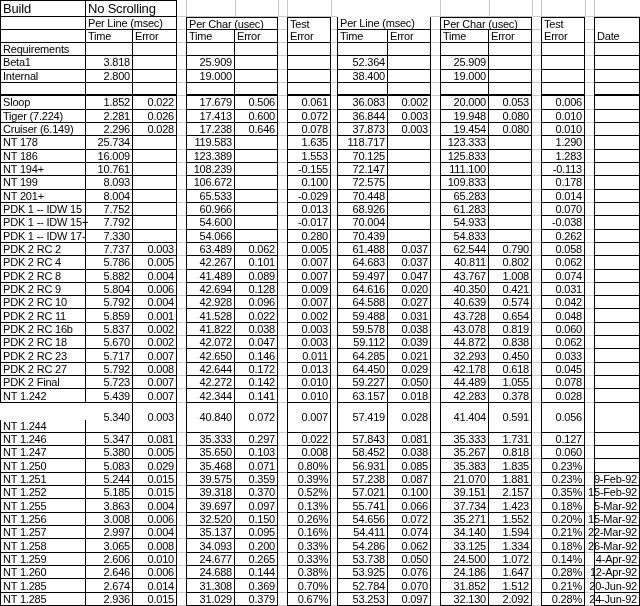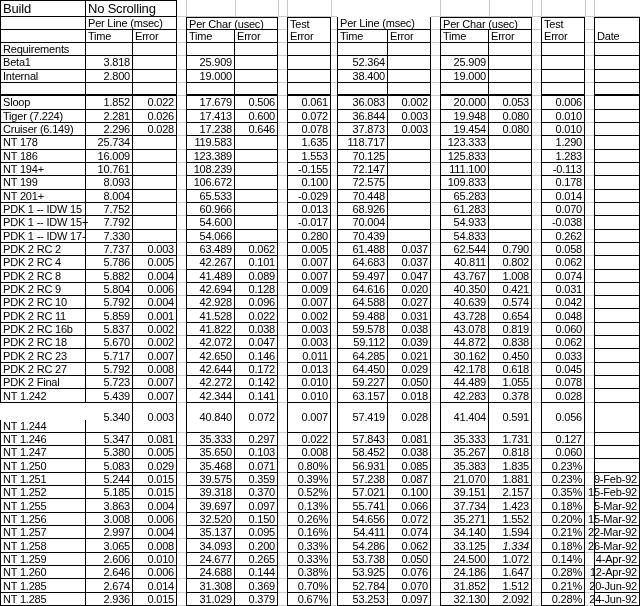--- a/index.html
+++ b/index.html
@@ -502,21 +502,21 @@
     <div class="cell num" style="grid-area: 27 / 3;">0.007</div>
     <div class="gapc" style="grid-area: 27 / 4;"></div>
     <div class="cell bl num" style="grid-area: 27 / 5;">42.650</div>
     <div class="cell num" style="grid-area: 27 / 6;">0.146</div>
     <div class="gapc" style="grid-area: 27 / 7;"></div>
     <div class="cell bl num" style="grid-area: 27 / 8;">0.011</div>
     <div class="gapc" style="grid-area: 27 / 9;"></div>
     <div class="cell bl num" style="grid-area: 27 / 10;">64.285</div>
     <div class="cell num" style="grid-area: 27 / 11;">0.021</div>
     <div class="gapc" style="grid-area: 27 / 12;"></div>
-    <div class="cell bl num" style="grid-area: 27 / 13;">30.162</div>
+    <div class="cell bl num" style="grid-area: 27 / 13;">32.293</div>
     <div class="cell num" style="grid-area: 27 / 14;">0.450</div>
     <div class="gapc" style="grid-area: 27 / 15;"></div>
     <div class="cell bl num" style="grid-area: 27 / 16;">0.033</div>
     <div class="gapc" style="grid-area: 27 / 17;"></div>
     <div class="cell bl num" style="grid-area: 27 / 18;"></div>
     <div class="cell bl label" style="grid-area: 28 / 1;">PDK 2 RC 27</div>
     <div class="cell num" style="grid-area: 28 / 2;">5.792</div>
     <div class="cell num" style="grid-area: 28 / 3;">0.008</div>
     <div class="gapc" style="grid-area: 28 / 4;"></div>
     <div class="cell bl num" style="grid-area: 28 / 5;">42.644</div>
@@ -737,21 +737,21 @@
     <div class="gapc" style="grid-area: 40 / 4;"></div>
     <div class="cell bl num" style="grid-area: 40 / 5;">34.093</div>
     <div class="cell num" style="grid-area: 40 / 6;">0.200</div>
     <div class="gapc" style="grid-area: 40 / 7;"></div>
     <div class="cell bl num" style="grid-area: 40 / 8;">0.33%</div>
     <div class="gapc" style="grid-area: 40 / 9;"></div>
     <div class="cell bl num" style="grid-area: 40 / 10;">54.286</div>
     <div class="cell num" style="grid-area: 40 / 11;">0.062</div>
     <div class="gapc" style="grid-area: 40 / 12;"></div>
     <div class="cell bl num" style="grid-area: 40 / 13;">33.125</div>
-    <div class="cell num" style="grid-area: 40 / 14; font-style: italic;">1.334</div>
+    <div class="cell num" style="grid-area: 40 / 14;">1.334</div>
     <div class="gapc" style="grid-area: 40 / 15;"></div>
     <div class="cell bl num" style="grid-area: 40 / 16;">0.18%</div>
     <div class="gapc" style="grid-area: 40 / 17;"></div>
     <div class="cell bl num" style="grid-area: 40 / 18;">26-Mar-92</div>
     <div class="cell bl label" style="grid-area: 41 / 1;">NT 1.259</div>
     <div class="cell num" style="grid-area: 41 / 2;">2.606</div>
     <div class="cell num" style="grid-area: 41 / 3;">0.010</div>
     <div class="gapc" style="grid-area: 41 / 4;"></div>
     <div class="cell bl num" style="grid-area: 41 / 5;">24.677</div>
     <div class="cell num" style="grid-area: 41 / 6;">0.265</div>

